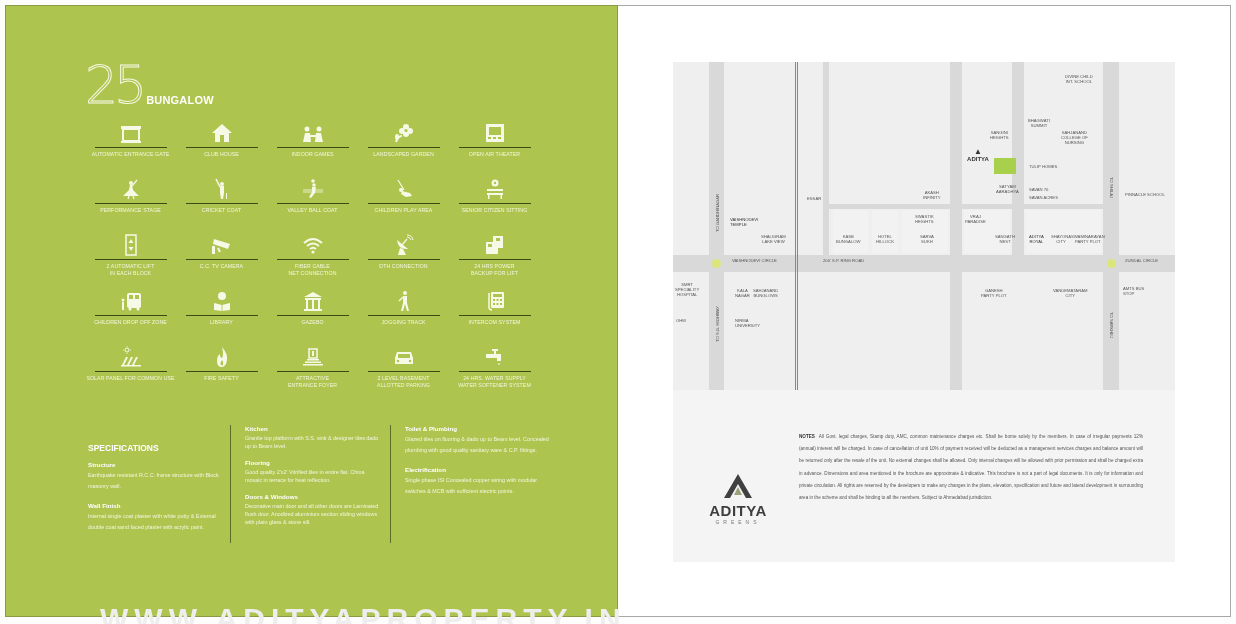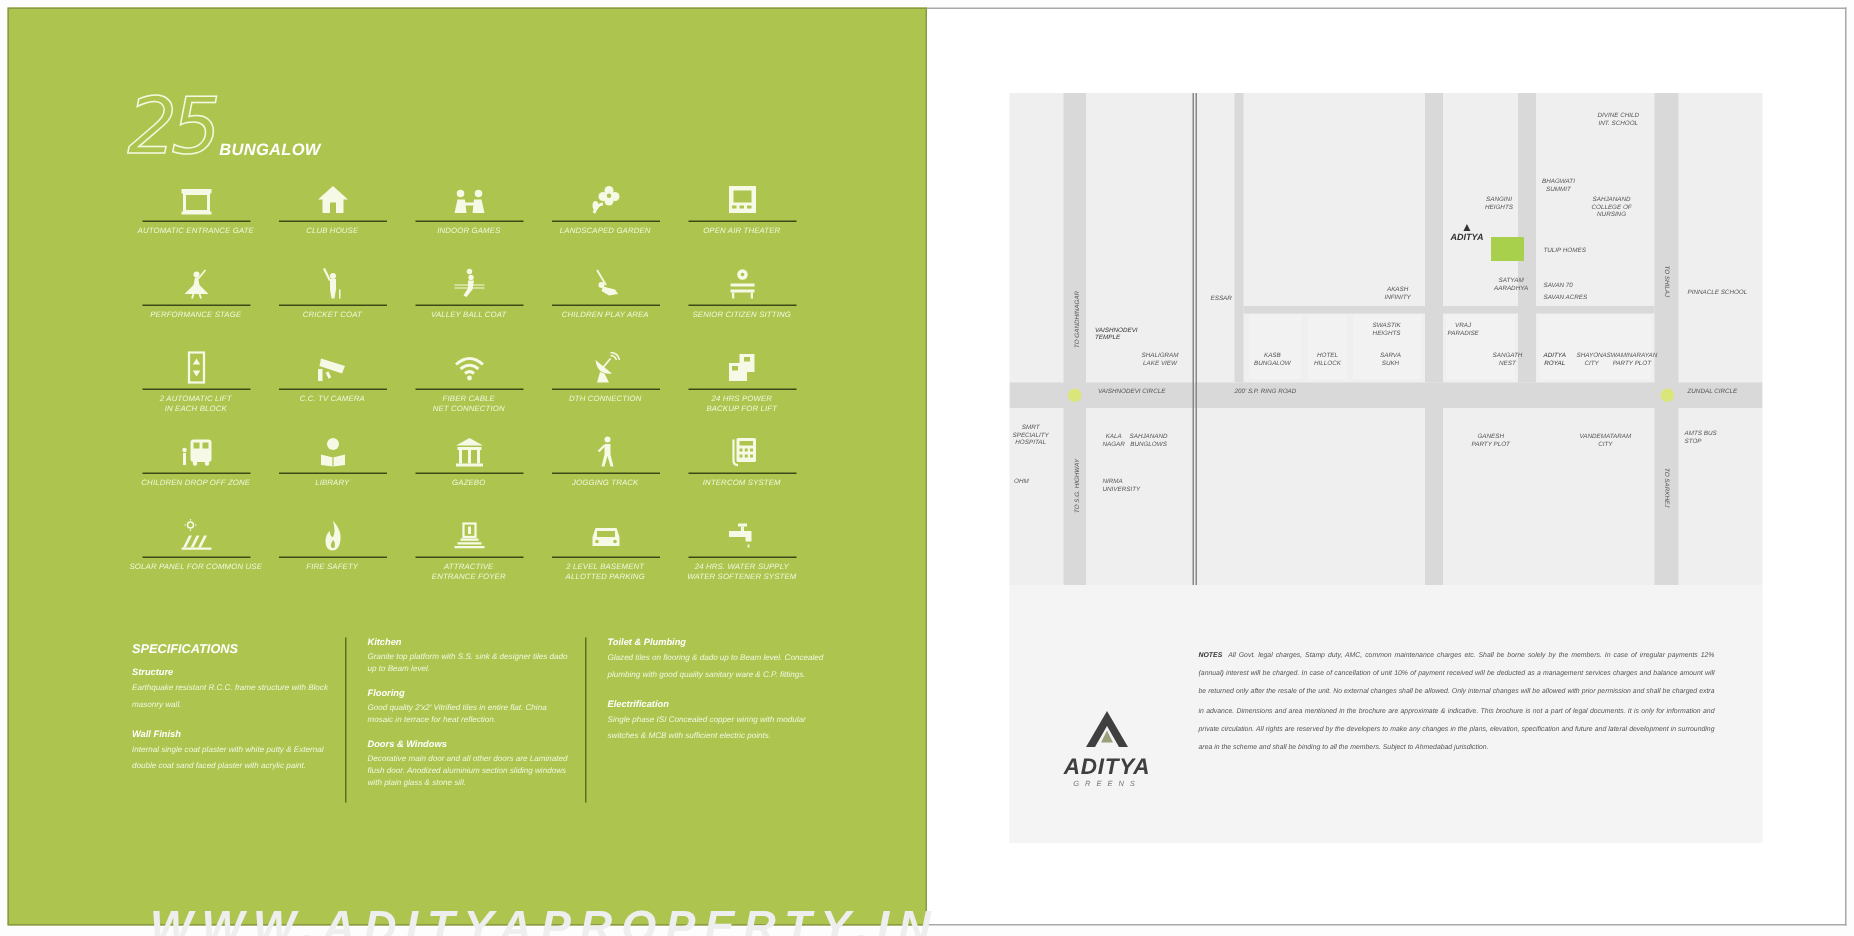--- a/index.html
+++ b/index.html
@@ -1,37 +1,37 @@
 <!DOCTYPE html>
 <html><head>
 <meta charset="utf-8">
 <style>
   * { box-sizing: border-box; margin: 0; padding: 0; }
   html, body { width: 1236px; height: 624px; overflow: hidden; background: #ffffff; font-family: "Liberation Sans", sans-serif; }
-  .stage { position: relative; width: 1236px; height: 624px; background: #fdfdfd; font-style: italic; }
+  .stage { position: relative; width: 1236px; height: 624px; background: #fdfdfd; }
 
   
   .left-page { position: absolute; left: 5px; top: 5px; width: 613px; height: 612px; background: #adc44f; border: 1px solid #8a9a45; }
   .amen-head { position: absolute; left: 85px; top: 58px; height: 50px; display: flex; align-items: flex-end; }
   .big-num { font-size: 52px; line-height: 46px; color: transparent; -webkit-text-stroke: 1px #f4f8e0; font-weight: 300; letter-spacing: -4px; font-family: "DejaVu Sans", sans-serif; }
   .amen-title { color: #ffffff; font-size: 11px; font-weight: bold; margin-left: 3px; margin-bottom: 2px; letter-spacing: 0.2px; }
 
   .amen-grid { position: absolute; left: 85px; top: 118px; width: 455px; display: grid; grid-template-columns: repeat(5, 91px); grid-auto-rows: 55px; row-gap: 1px; }
   .amen-item { display: flex; flex-direction: column; align-items: center; }
   .amen-icon { height: 26px; display: flex; align-items: flex-end; justify-content: center; color: #f6f9e6; }
   .amen-icon svg { width: 24px; height: 22px; }
   .amen-line { width: 72px; height: 1px; background: #3c4a16; margin-top: 3px; }
   .amen-label { color: #f3f7dc; font-size: 5.2px; text-transform: uppercase; text-align: center; line-height: 7px; margin-top: 3px; white-space: pre-line; letter-spacing: 0.1px; }
 
   .specs { position: absolute; left: 88px; top: 425px; width: 470px; display: flex; }
   .spec-col { color: #f6f8e6; }
   .spec-col.c1 { width: 142px; padding-right: 8px; }
   .spec-col.c2 { width: 160px; border-left: 1px solid #5e6d22; padding-left: 14px; padding-right: 8px; }
   .spec-col.c3 { width: 160px; border-left: 1px solid #5e6d22; padding-left: 14px; }
-  .spec-main { font-size: 8.5px; font-weight: bold; color: #ffffff; margin-bottom: 8px; margin-top: 2px; }
+  .spec-main { font-size: 8.5px; font-weight: bold; color: #ffffff; margin-bottom: 8px; margin-top: 18px; }
   .spec-h { font-size: 6.2px; font-weight: bold; color: #ffffff; margin-bottom: 2px; }
   .spec-p { font-size: 5.4px; line-height: 11px; color: #f2f6de; margin-bottom: 10px; }
   .spec-col.c2 .spec-p { line-height: 8px; margin-bottom: 9px; }
 
   
   .right-page { position: absolute; left: 618px; top: 5px; width: 613px; height: 612px; background: #ffffff; border: 1px solid #a8a8a8; border-left: none; }
   .map { position: absolute; left: 673px; top: 62px; width: 502px; height: 328px; background: #efefef; overflow: hidden; }
   .road { position: absolute; background: #d9d9d9; }
   .road.dbl { background: transparent; border-left: 1px solid #888; border-right: 1px solid #888; }
   .block { position: absolute; background: #f2f2f2; }

